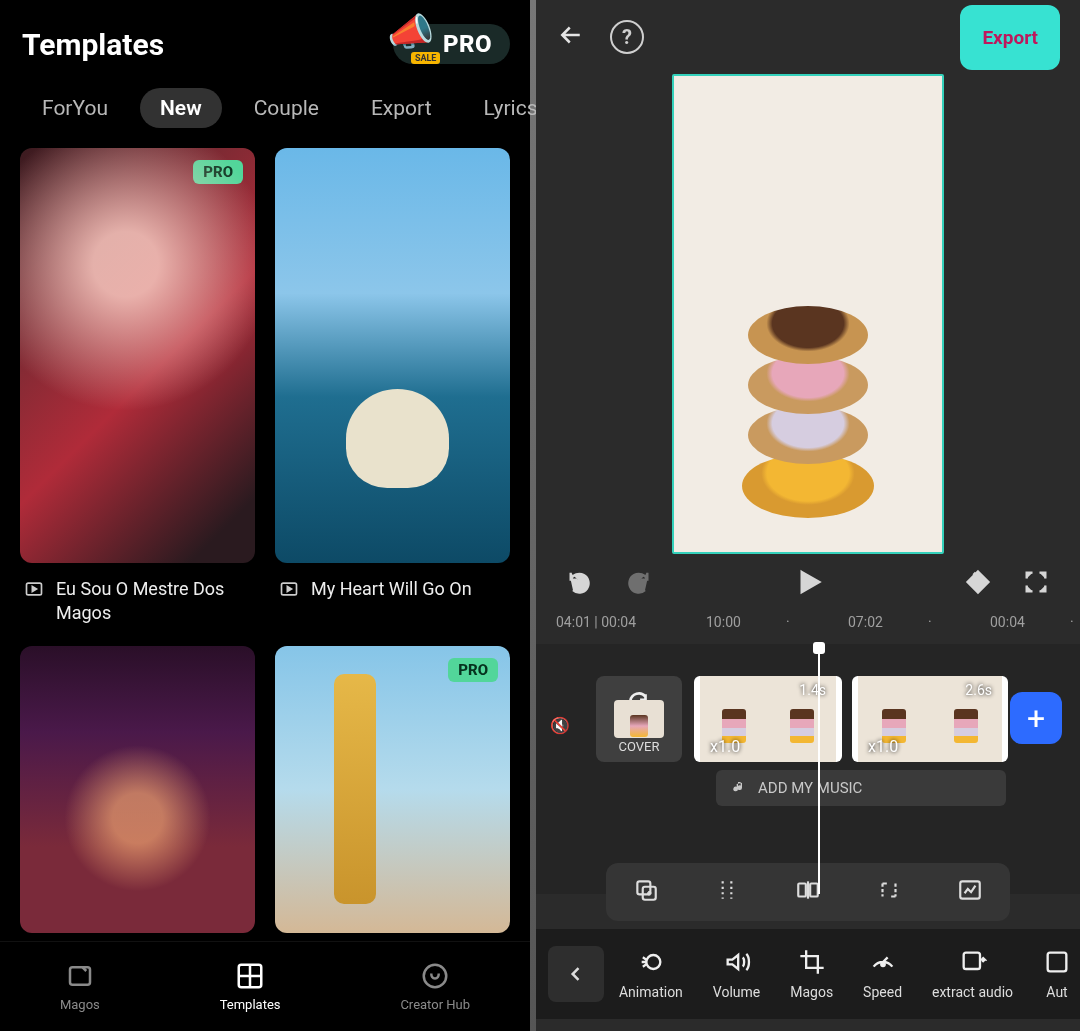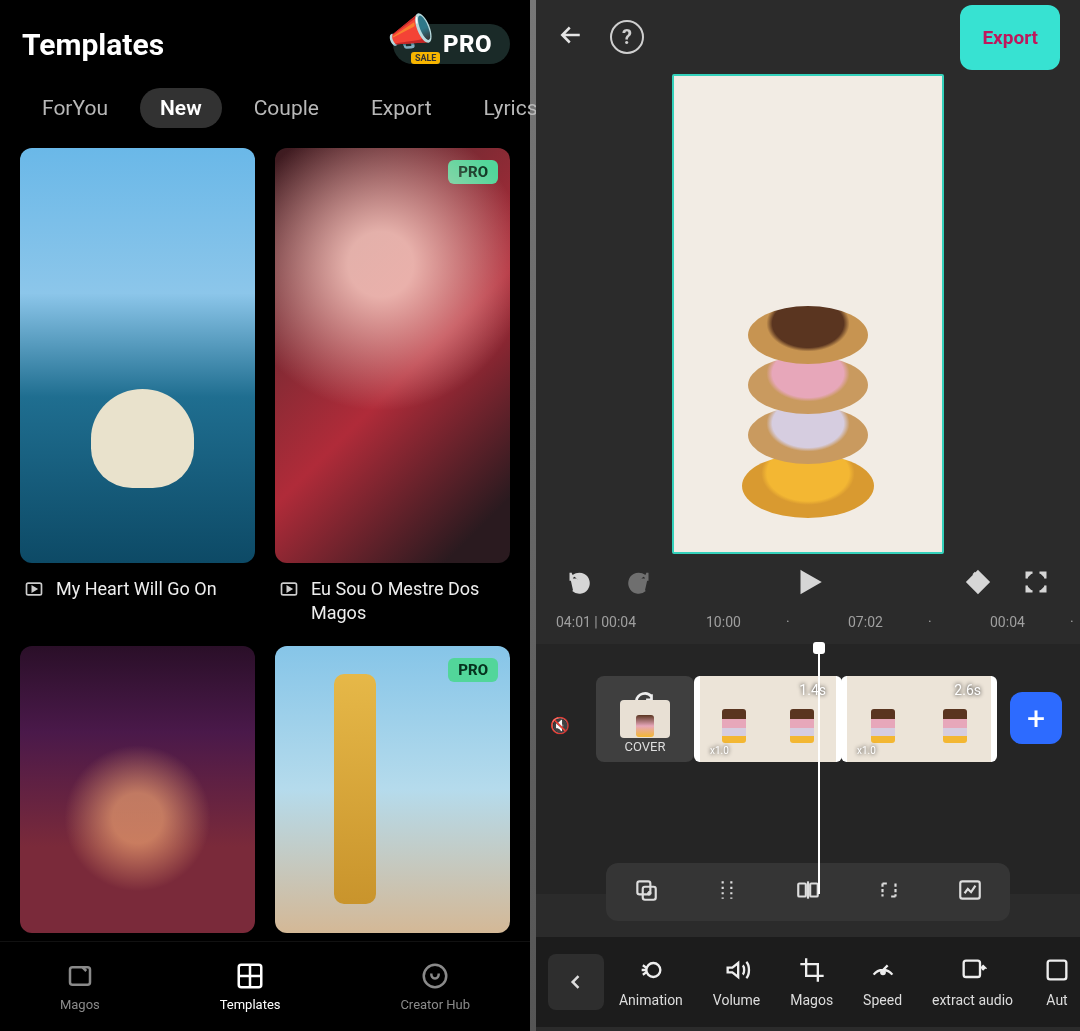--- a/index.html
+++ b/index.html
@@ -70,42 +70,42 @@
 
   .time-row { height: 30px; position: relative; color: #9f9f9f; font-size: 14px; }
   .time-row .current { position:absolute; left:20px; }
   .time-row .tick { position:absolute; }
 
   .timeline-area { position: relative; height: 250px; background:#252525; }
   .playhead { position: absolute; top: 0; bottom: 0; width: 2px; background: #fff; left: 282px; z-index: 20; }
   .playhead::before{content:"";position:absolute;top:-2px;left:-5px;width:12px;height:12px;background:#fff;border-radius:3px;}
   .tl-row { position: absolute; height: 86px; top: 32px; left: 0; right: 0; }
 
-  .cover-chip { position:absolute; left:60px; width:98px; height:86px; background:#3f3f3f; border-radius:8px; display:flex; flex-direction:column; align-items:center; justify-content:center; gap:4px; color:#ddd;}
+  .cover-chip { position:absolute; left:60px; width:86px; height:86px; background:#3f3f3f; border-radius:8px; display:flex; flex-direction:column; align-items:center; justify-content:center; gap:4px; color:#ddd;}
   .cover-chip .mini{width:50px;height:38px;background:#e8e0d4;border-radius:4px;position:relative;}
   .cover-chip .mini::after{content:"";position:absolute;left:50%;top:40%;transform:translateX(-50%);width:18px;height:22px;background:linear-gradient(#5a3520,#e7a7ba,#f3b733);border-radius:3px;}
   .cover-chip svg{position:absolute;top:14px;width:26px;height:26px;stroke:#eee;fill:none;stroke-width:2.5;}
   .cover-chip .lbl{position:absolute;bottom:8px;font-size:13px;}
 
   .clip { position:absolute; height:86px; background:#e8e0d4; border-radius:6px; border-left:6px solid #fff; border-right:6px solid #fff; overflow:hidden;}
   .clip .frames{display:flex;height:100%;}
   .clip .frame{flex:1;background:#ece4d8;position:relative;}
   .clip .frame::after{content:"";position:absolute;left:50%;top:38%;transform:translateX(-50%);width:24px;height:34px;background:linear-gradient(#5a3520 0 28%,#e7a7ba 28% 55%,#d6cde0 55% 78%,#f3b733 78% 100%);border-radius:3px;}
   .clip .dur { position:absolute; top:6px; right:10px; font-size:14px; color:#fff; text-shadow:0 0 4px #000;}
-  .clip .spd { position:absolute; bottom:6px; left:10px; font-size:10px; color:#fff; text-shadow:0 0 4px #000;}
+  .clip .spd { position:absolute; bottom:6px; left:10px; font-size:16px; color:#fff; text-shadow:0 0 4px #000;}
 
   .add-btn { position:absolute; right:18px; top:48px; width:52px;height:52px;background:#2d6bff;border-radius:12px;display:flex;align-items:center;justify-content:center;font-size:32px;color:#fff;cursor:pointer;}
 
   .music-row { position:absolute; top:126px; left:180px; width:290px; height:36px; background:#3a3a3a; border-radius:6px; display:flex; align-items:center; gap:12px; padding:0 14px; color:#c8c8c8; font-size:15px;}
   .mute-ic { position:absolute; top:72px; left:14px; color:#aaa;}
 
   .quick-tools { position:absolute; bottom:110px; left:70px; right:70px; height:58px; background:#353535; border-radius:12px; display:flex; align-items:center; justify-content:space-around;}
   .quick-tools svg{width:26px;height:26px;stroke:#ddd;fill:none;stroke-width:2;}
 
-  .tool-strip { position:absolute; bottom:4px; left:0; right:0; height:90px; background:#1c1c1c; display:flex; align-items:center; }
+  .tool-strip { position:absolute; bottom:12px; left:0; right:0; height:90px; background:#1c1c1c; display:flex; align-items:center; }
   .tool-strip .back { width:56px; height:56px; margin-left:12px; background:#2e2e2e; border-radius:8px; display:flex;align-items:center;justify-content:center;}
   .tool-items { flex:1; display:flex; justify-content:space-around; padding-right:4px;}
   .tool-item { display:flex; flex-direction:column; align-items:center; gap:8px; color:#ddd; font-size:14px;}
   .tool-item svg{width:28px;height:28px;stroke:#eee;fill:none;stroke-width:2;}
 
   .icon-btn, .nav-item, .tab, .export-btn, .add-btn, .tool-item, .quick-tools>div, .clip, .cover-chip, .music-row, .tool-strip .back {cursor:pointer;}
 </style>
 </head>
 <body>
 
@@ -122,40 +122,40 @@
   <div class="tabs">
     <div class="tab">ForYou</div>
     <div class="tab active">New</div>
     <div class="tab">Couple</div>
     <div class="tab">Export</div>
     <div class="tab">Lyrics</div>
   </div>
 
   <div class="grid">
     <div class="card">
+      <div class="thumb tall thumb1">
+        <div class="pro-badge">PRO</div>
+      </div>
+      <div class="card-meta">
+        <svg class="vicon" viewBox="0 0 24 24" fill="none" stroke="#ccc" stroke-width="2">
+            <rect x="3" y="5" width="18" height="14" rx="2"></rect>
+            <path d="M10 9l5 3-5 3z" fill="#ccc"></path>
+          </svg>
+        <div class="title">Eu Sou O Mestre Dos Magos</div>
+      </div>
+    </div>
+
+    <div class="card">
       <div class="thumb tall thumb2"></div>
       <div class="card-meta">
         <svg class="vicon" viewBox="0 0 24 24" fill="none" stroke="#ccc" stroke-width="2">
             <rect x="3" y="5" width="18" height="14" rx="2"></rect>
             <path d="M10 9l5 3-5 3z" fill="#ccc"></path>
           </svg>
         <div class="title">My Heart Will Go On</div>
-      </div>
-    </div>
-
-    <div class="card">
-      <div class="thumb tall thumb1">
-        <div class="pro-badge">PRO</div>
-      </div>
-      <div class="card-meta">
-        <svg class="vicon" viewBox="0 0 24 24" fill="none" stroke="#ccc" stroke-width="2">
-            <rect x="3" y="5" width="18" height="14" rx="2"></rect>
-            <path d="M10 9l5 3-5 3z" fill="#ccc"></path>
-          </svg>
-        <div class="title">Eu Sou O Mestre Dos Magos</div>
       </div>
     </div>
 
     <div class="card">
       <div class="thumb short thumb3"></div>
     </div>
 
     <div class="card">
       <div class="thumb short thumb4">
         <div class="pro-badge">PRO</div>
@@ -260,29 +260,35 @@
         <span class="lbl">COVER</span>
       </div>
       <div class="clip" style="left:158px;width:148px">
         <div class="frames">
             <div class="frame"></div>
             <div class="frame"></div>
           </div>
         <span class="dur">1.4s</span>
         <span class="spd">x1.0</span>
       </div>
-      <div class="clip" style="left:305px;width:156px">
+      <div class="clip" style="left:316px;width:156px">
         <div class="frames">
             <div class="frame"></div>
             <div class="frame"></div>
           </div>
         <span class="dur">2.6s</span>
         <span class="spd">x1.0</span>
       </div>
     </div>
+    <div class="music-row">
+      <svg width="16" height="16" viewBox="0 0 24 24" fill="#c8c8c8">
+          <path d="M12 3v10.5a3.5 3.5 0 1 1-2-3.2V6l8-2v7.5a3.5 3.5 0 1 1-2-3.2V3l-4 0z"></path>
+        </svg>
+      <span>ADD MY MUSIC</span>
+    </div>
     <div class="add-btn">
       <span>+</span>
     </div>
     <div class="playhead"></div>
   </div>
 
   <div class="quick-tools">
     <div><svg viewBox="0 0 24 24">
           <rect x="4" y="4" width="12" height="12" rx="2"></rect>
           <rect x="9" y="9" width="12" height="12" rx="2"></rect>

